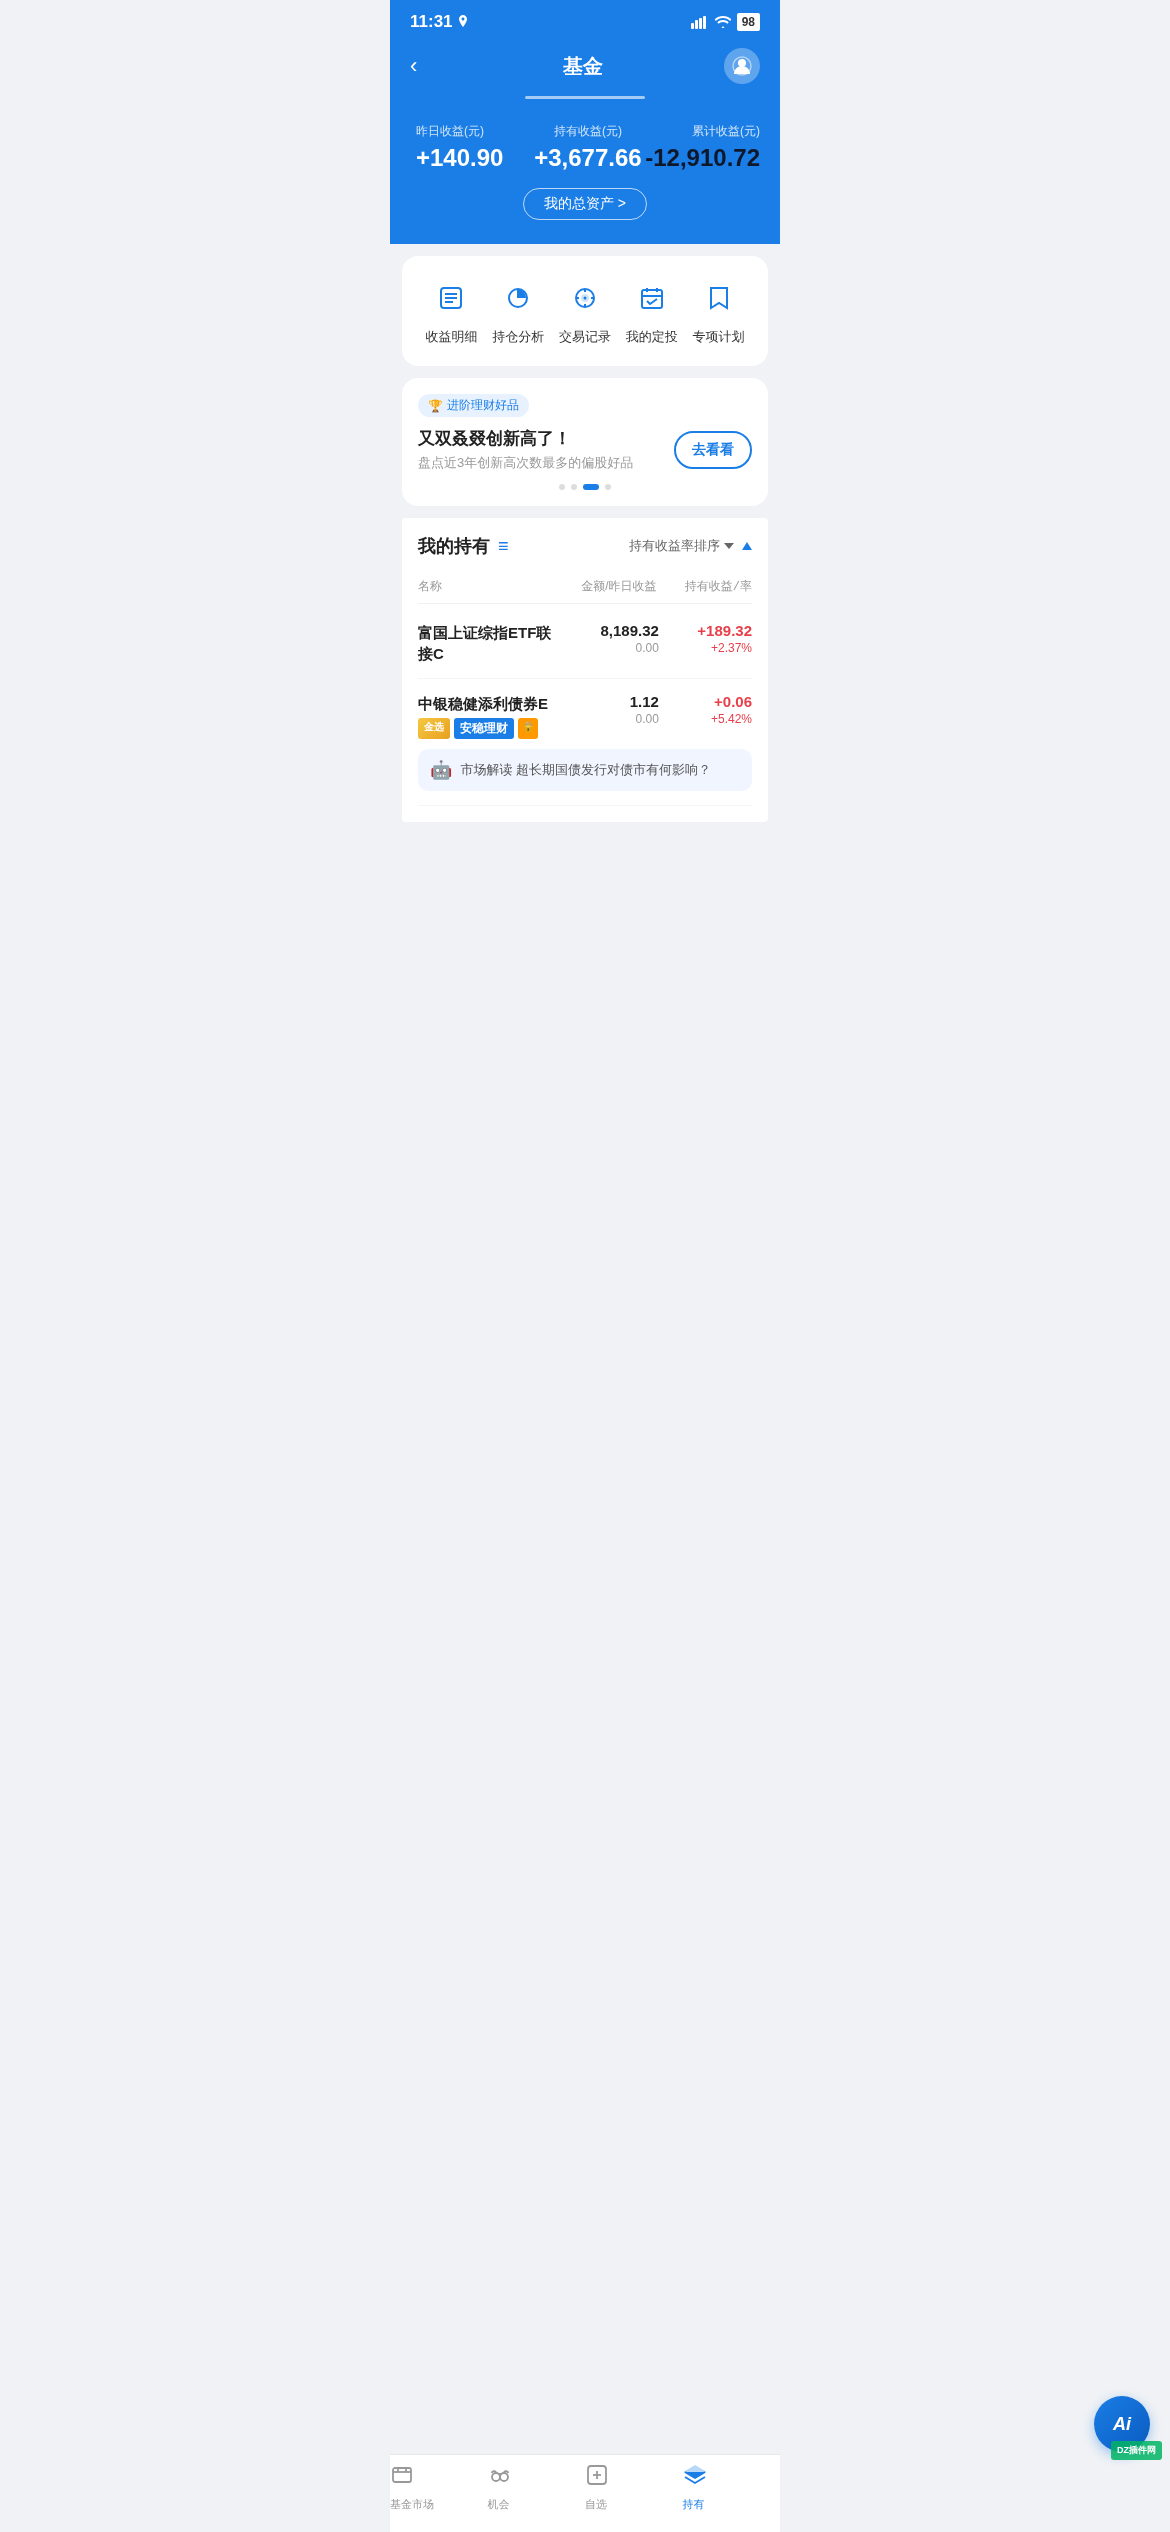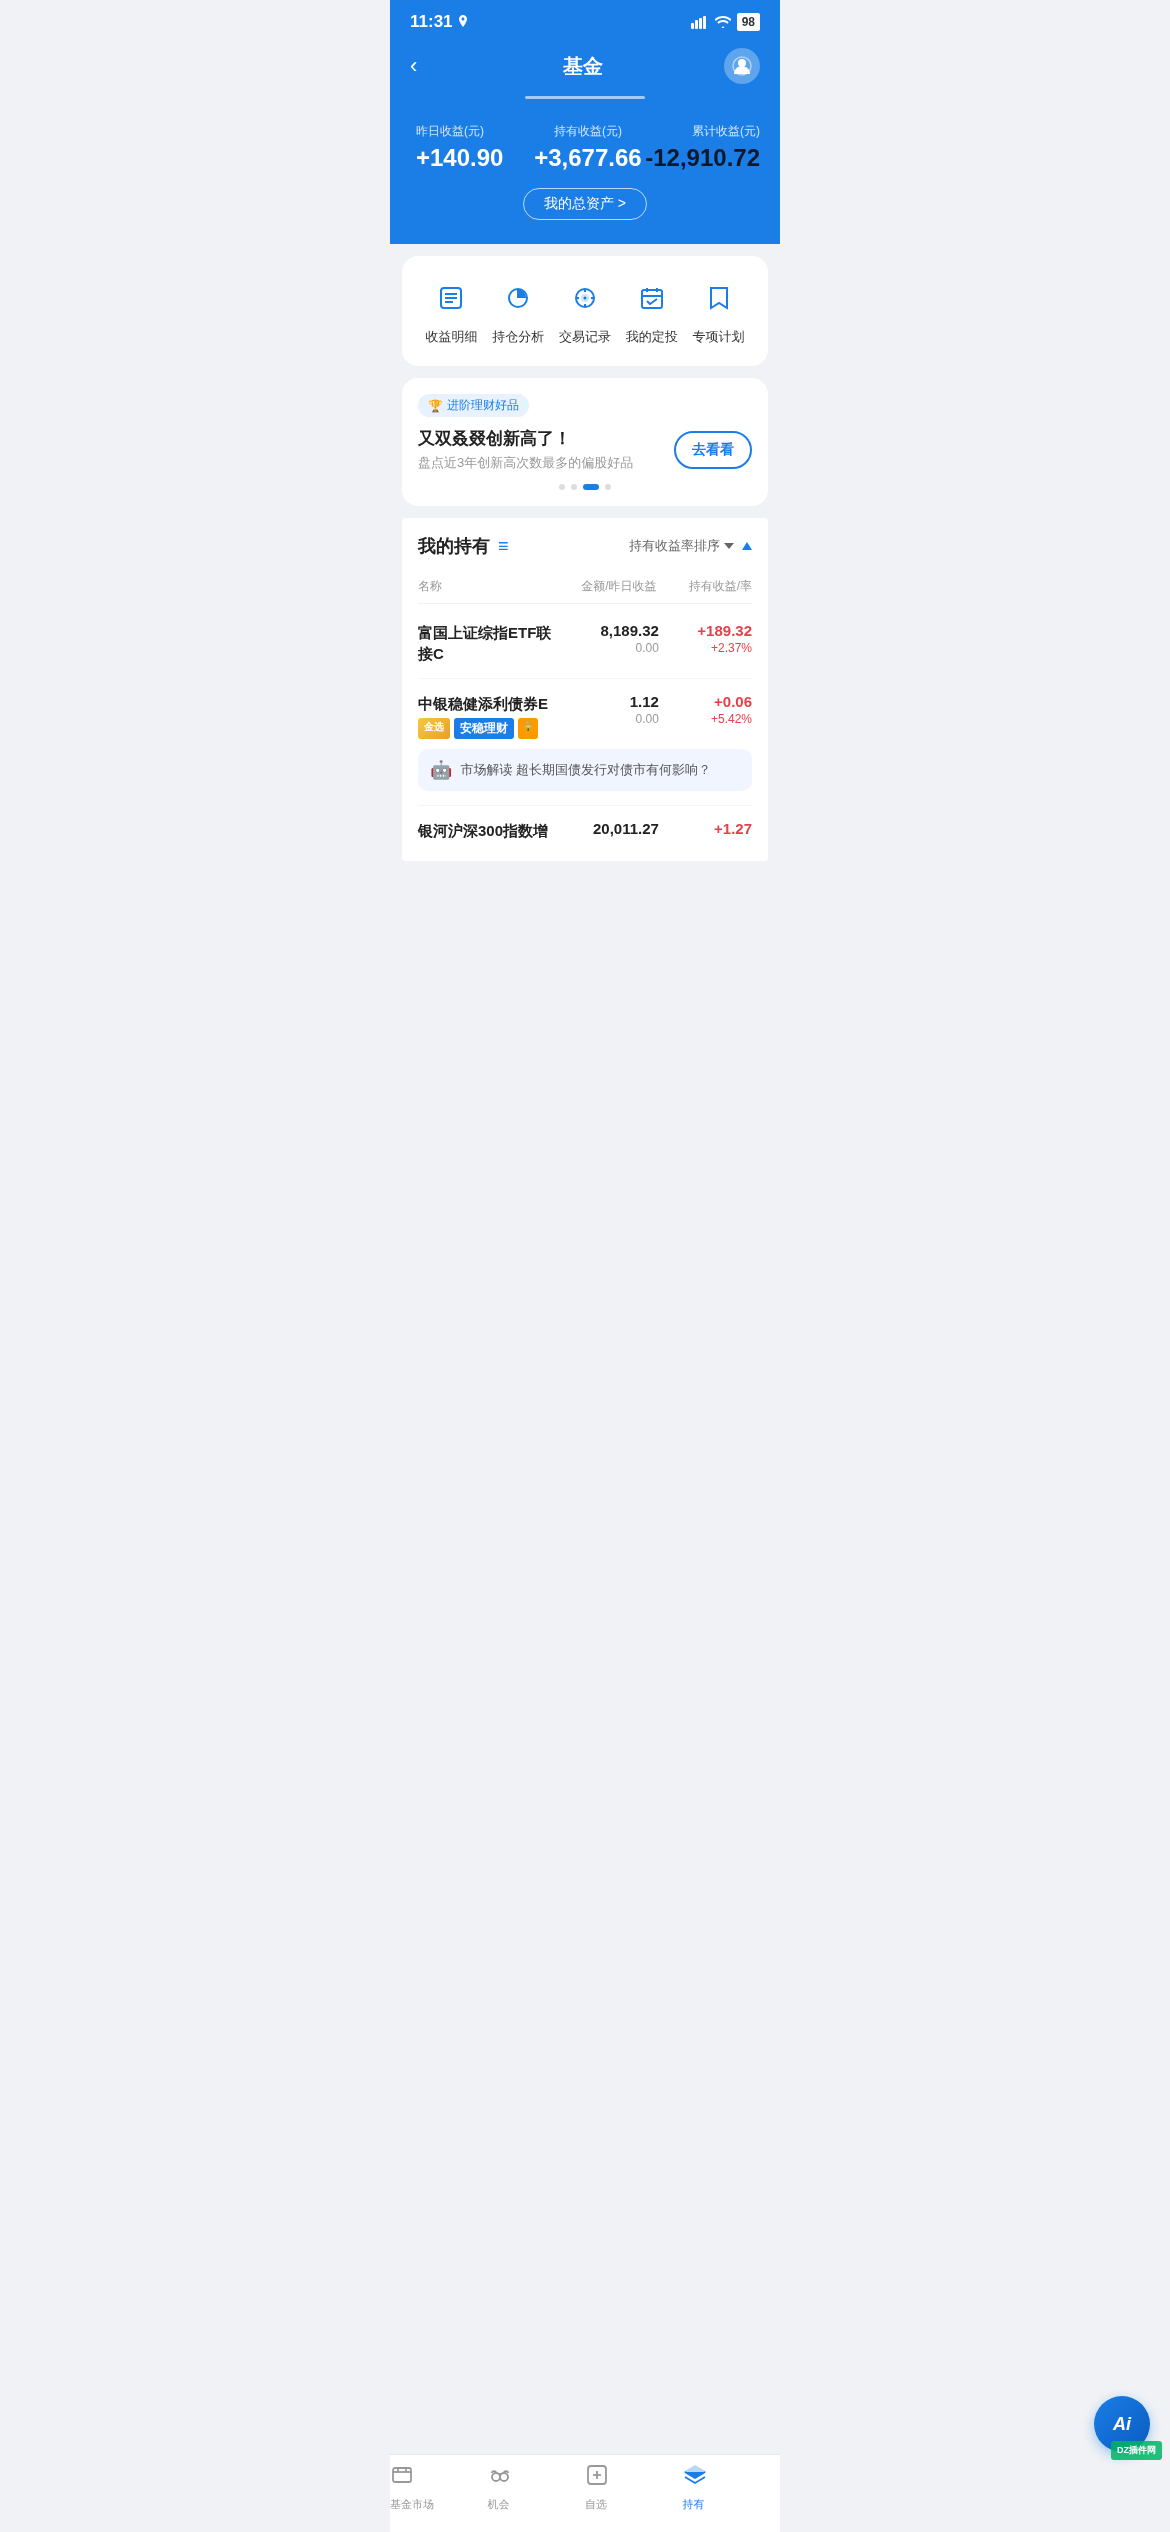--- a/index.html
+++ b/index.html
@@ -281,21 +281,21 @@
       display: flex;
       justify-content: space-between;
       font-size: 12px;
       color: #999;
       padding: 8px 0;
       border-bottom: 1px solid #f0f0f0;
       margin-bottom: 4px;
     }
     .col-name { flex: 1.5; }
     .col-amount { flex: 1; text-align: right; }
-    .col-profit { flex: 1; text-align: right; }
+    .col-profit { flex: 1; text-align: right; font-family: Liberation Mono, monospace; }
 
     
     .fund-item {
       padding: 14px 0;
       border-bottom: 1px solid #f5f5f5;
     }
     .fund-row {
       display: flex;
       justify-content: space-between;
       align-items: flex-start;
@@ -657,31 +657,20 @@
           <div class="fund-profit-main">+0.06</div>
           <div class="fund-profit-sub">+5.42%</div>
         </div>
       </div>
       <div class="market-insight">
         <span class="robot-icon">🤖</span>
         <span class="insight-text">市场解读 超长期国债发行对债市有何影响？</span>
       </div>
     </div>
 
-    <div class="fund-item-partial">
-      <div class="fund-row">
-        <div class="fund-name">银河沪深300指数增</div>
-        <div class="fund-amount-col">
-          <div class="fund-amount-main">20,011.27</div>
-        </div>
-        <div class="fund-profit-col">
-          <div class="fund-profit-main">+1.27</div>
-        </div>
-      </div>
-    </div>
 
   </div>
 
 </div>
 
 <div class="bottom-nav">
 
   <div class="nav-item">
     <div class="nav-icon">
       <svg width="24" height="24" viewBox="0 0 24 24" fill="none" stroke="#999" stroke-width="1.8">

